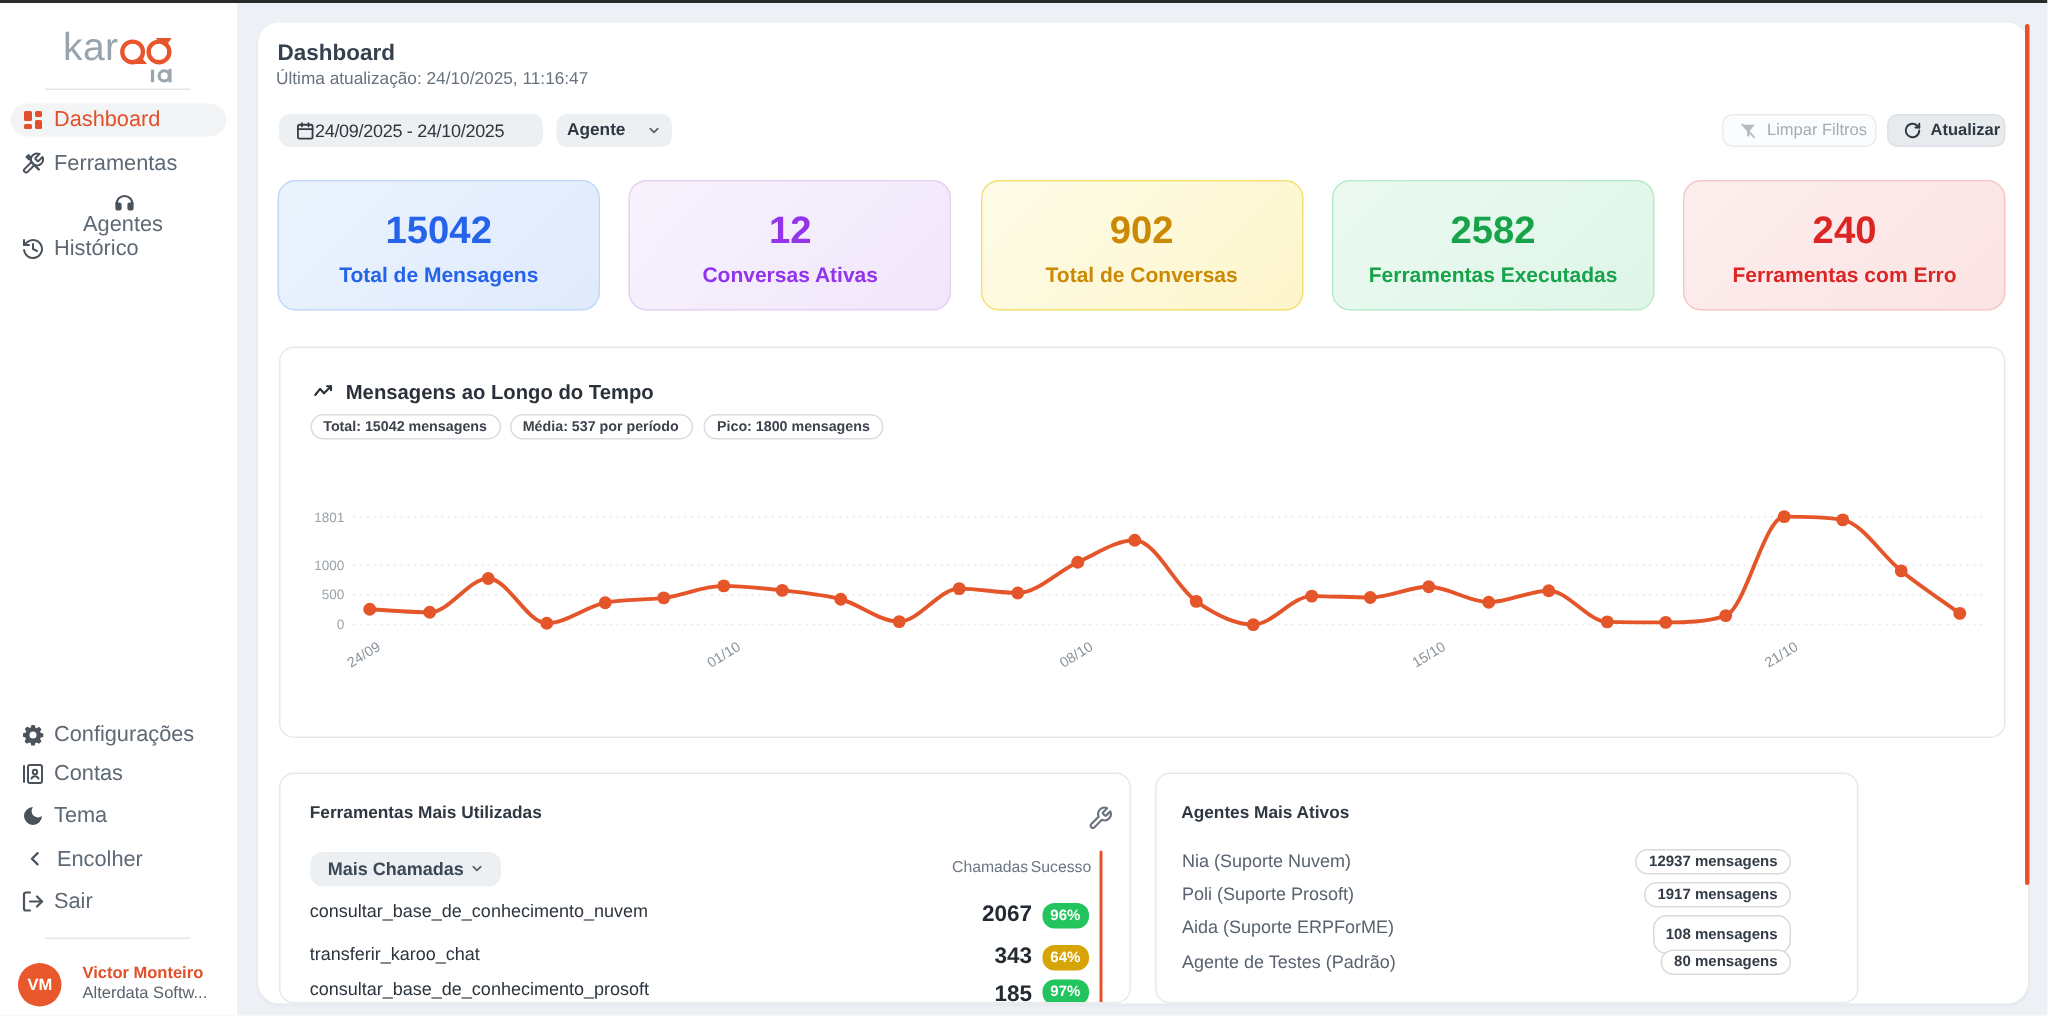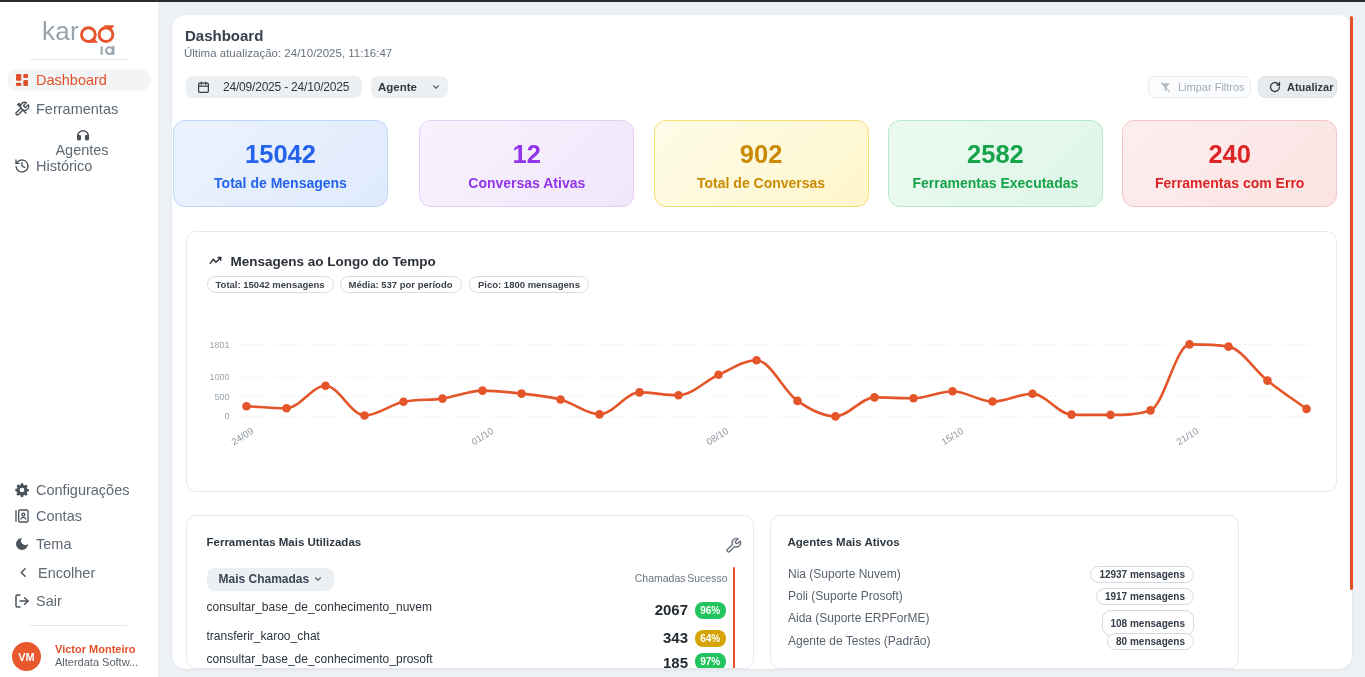--- a/index.html
+++ b/index.html
@@ -25,21 +25,21 @@
 .btn { position:absolute; height:22px; border-radius:7px; display:flex; align-items:center; font-size:11.5px; white-space:nowrap; }
 #btn-date { left:14px; top:61px; width:176px; background:#edf0f3; color:#2f363d; font-size:12px; }
 #btn-agente { left:199px; top:61px; width:77px; background:#edf0f3; color:#2e3944; font-weight:bold; }
 #btn-limpar { left:976px; top:61px; width:103px; background:#fbfcfd; border:1px solid #e9ecef; color:#a3abb4; font-size:11px; }
 #btn-atualizar { left:1086px; top:61px; width:79px; background:#e7ebee; border:1px solid #dde2e6; color:#2e3944; font-weight:bold; font-size:11px; }
 
 
 .stat { position:absolute; top:105px; width:215px; height:87px; border-radius:12px; text-align:center; }
 .stat .num { margin-top:19px; font-size:25.5px; font-weight:bold; }
 .stat .lbl { margin-top:6px; font-size:14px; font-weight:bold; }
-#st1 { left:1px;  background:linear-gradient(135deg,#ebf3fd,#dfeafc); border:1px solid #bdd8f8; color:#2563eb; }
+#st1 { left:13px;  background:linear-gradient(135deg,#ebf3fd,#dfeafc); border:1px solid #bdd8f8; color:#2563eb; }
 #st2 { left:247.3px; background:linear-gradient(135deg,#f8f2fd,#f0e7fa); border:1px solid #e6cef4; color:#9333ea; }
 #st3 { left:481.6px; background:linear-gradient(135deg,#fefce8,#fdf5cb); border:1px solid #f2e070; color:#ca8a04; }
 #st4 { left:715.9px; background:linear-gradient(135deg,#ecfaf1,#def5e8); border:1px solid #b6ebc8; color:#16a34a; }
 #st5 { left:950.2px; background:linear-gradient(135deg,#fdeeee,#fbe3e3); border:1px solid #f6c6c6; color:#dc2626; }
 
 
 #chartcard { left:13.5px; top:215.5px; width:1151px; height:261.5px; border:1px solid #e6e9ec; border-radius:10px; background:#fff; }
 #ch-title { left:22px; top:22px; font-size:13.5px; font-weight:bold; color:#2b313a; display:flex; align-items:center; }
 #ch-title svg { margin-right:8px; }
 .pill { position:absolute; top:44px; height:17px; border:1px solid #d8dde2; border-radius:9px; font-size:9.5px; font-weight:bold; color:#3c434c; display:flex; align-items:center; padding:0 8px; background:#fff; }
@@ -156,21 +156,21 @@
 <div id="scrollthumb" class="abs"></div>
 
 <div id="card" class="abs">
   <div id="h-title" class="abs">Dashboard</div>
   <div id="h-sub" class="abs">Última atualização: 24/10/2025, 11:16:47</div>
   <div id="btn-date" class="btn">
     <svg style="margin-left:11px;" width="13" height="13" viewBox="0 0 24 24" fill="none" stroke="#333b44" stroke-width="2.2" stroke-linecap="round" stroke-linejoin="round">
         <rect x="3" y="4" width="18" height="17" rx="2"></rect>
         <path d="M16 2v4M8 2v4M3 9.5h18"></path>
       </svg>
-    <span style="margin-left:13px; letter-spacing:-0.2px;">24/09/2025 - 24/10/2025</span>
+    <span style="margin-left:0; letter-spacing:-0.2px;">24/09/2025 - 24/10/2025</span>
   </div>
   <div id="btn-agente" class="btn">
     <span style="margin-left:7px;">Agente</span>
     <svg style="margin-left:14px;" width="10" height="10" viewBox="0 0 24 24" fill="none" stroke="#555e68" stroke-width="2.6" stroke-linecap="round" stroke-linejoin="round">
         <path d="M6 9l6 6 6-6"></path>
       </svg>
   </div>
   <div id="btn-limpar" class="btn">
     <svg style="margin-left:10px;" width="13" height="13" viewBox="0 0 24 24" fill="none" stroke="#b3bac2" stroke-width="2" stroke-linecap="round" stroke-linejoin="round">
         <path d="M4 4h16l-6.5 7.7V19l-3-1.8v-5.5z" fill="#b3bac2" stroke="none"></path>

